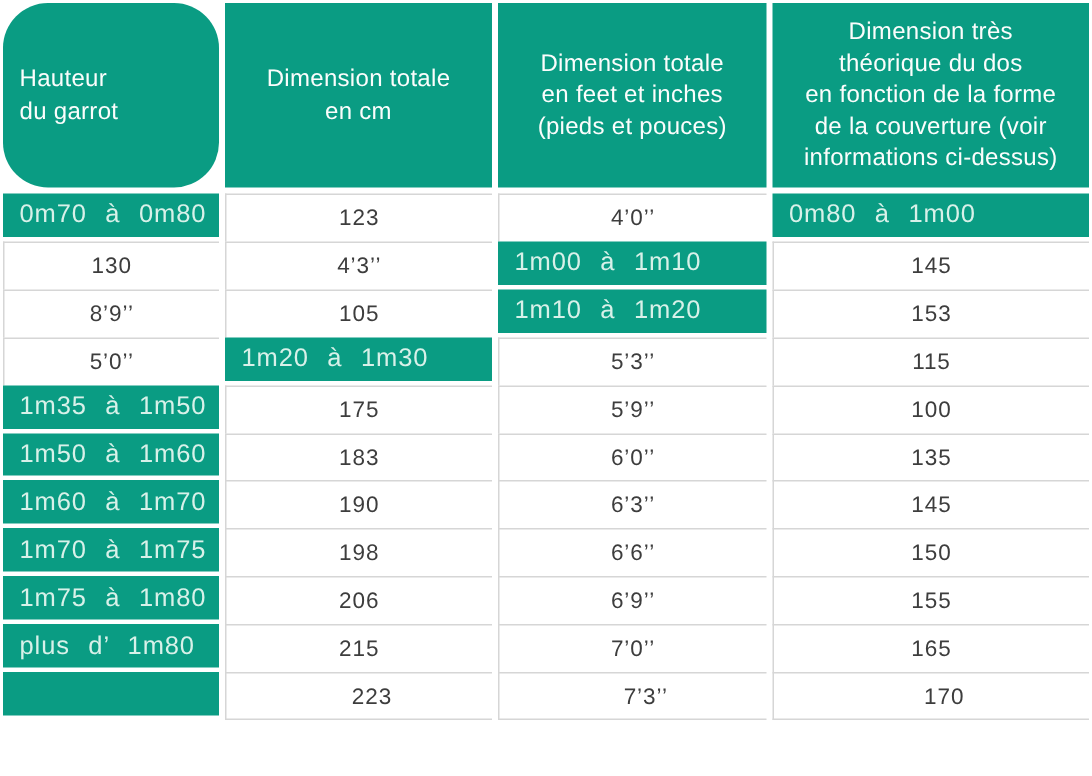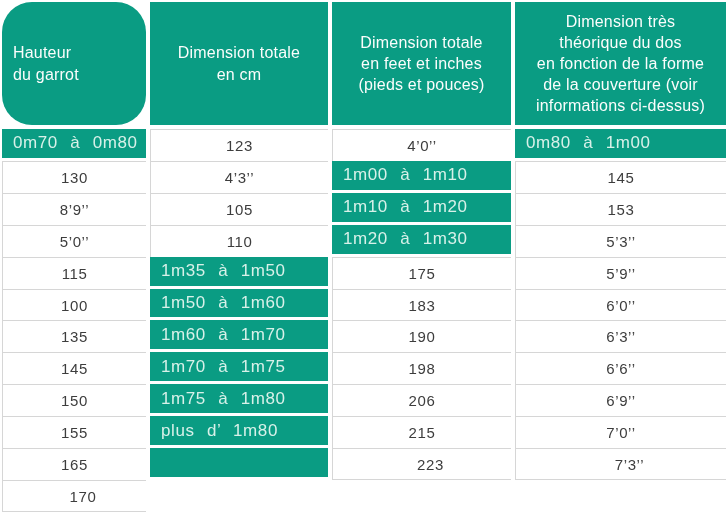--- a/index.html
+++ b/index.html
@@ -92,21 +92,20 @@
     <div class="rlabel">0m80 à 1m00</div>
     <div class="bcell">130</div>
     <div class="bcell">4’3’’</div>
     <div class="rlabel">1m00 à 1m10</div>
     <div class="bcell">145</div>
     <div class="bcell">8’9’’</div>
     <div class="bcell">105</div>
     <div class="rlabel">1m10 à 1m20</div>
     <div class="bcell">153</div>
     <div class="bcell">5’0’’</div>
-    <div class="bcell">110</div>
     <div class="rlabel">1m20 à 1m30</div>
     <div class="bcell">5’3’’</div>
     <div class="bcell">115</div>
     <div class="rlabel">1m35 à 1m50</div>
     <div class="bcell">175</div>
     <div class="bcell">5’9’’</div>
     <div class="bcell">100</div>
     <div class="rlabel">1m50 à 1m60</div>
     <div class="bcell">183</div>
     <div class="bcell">6’0’’</div>

